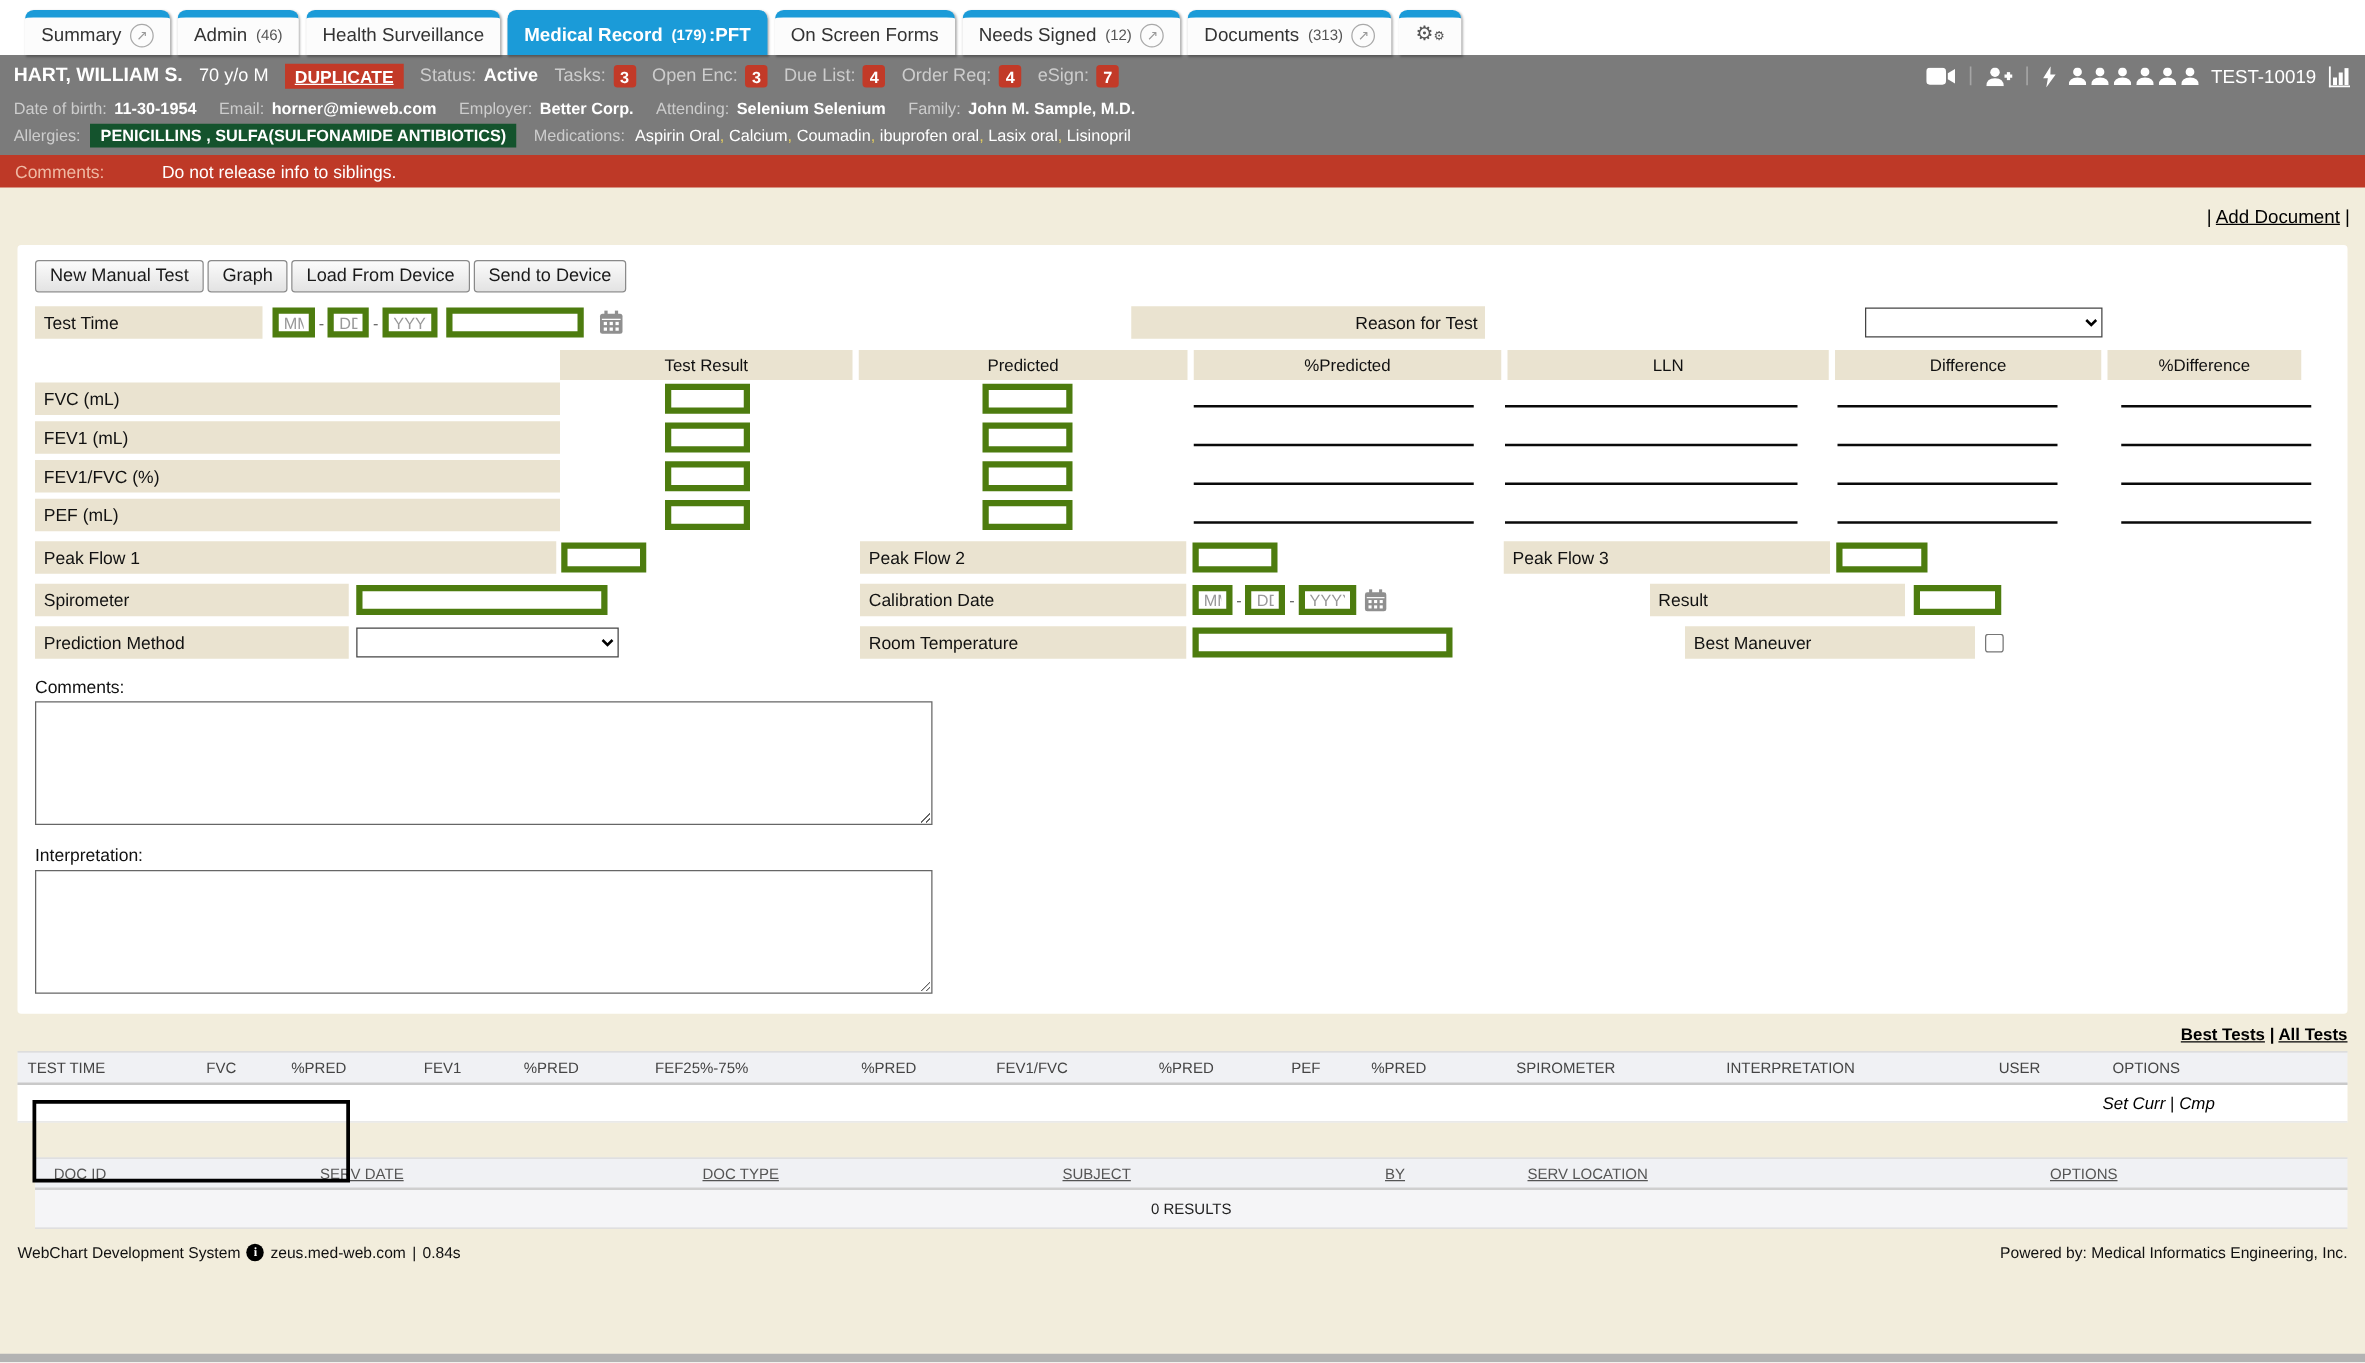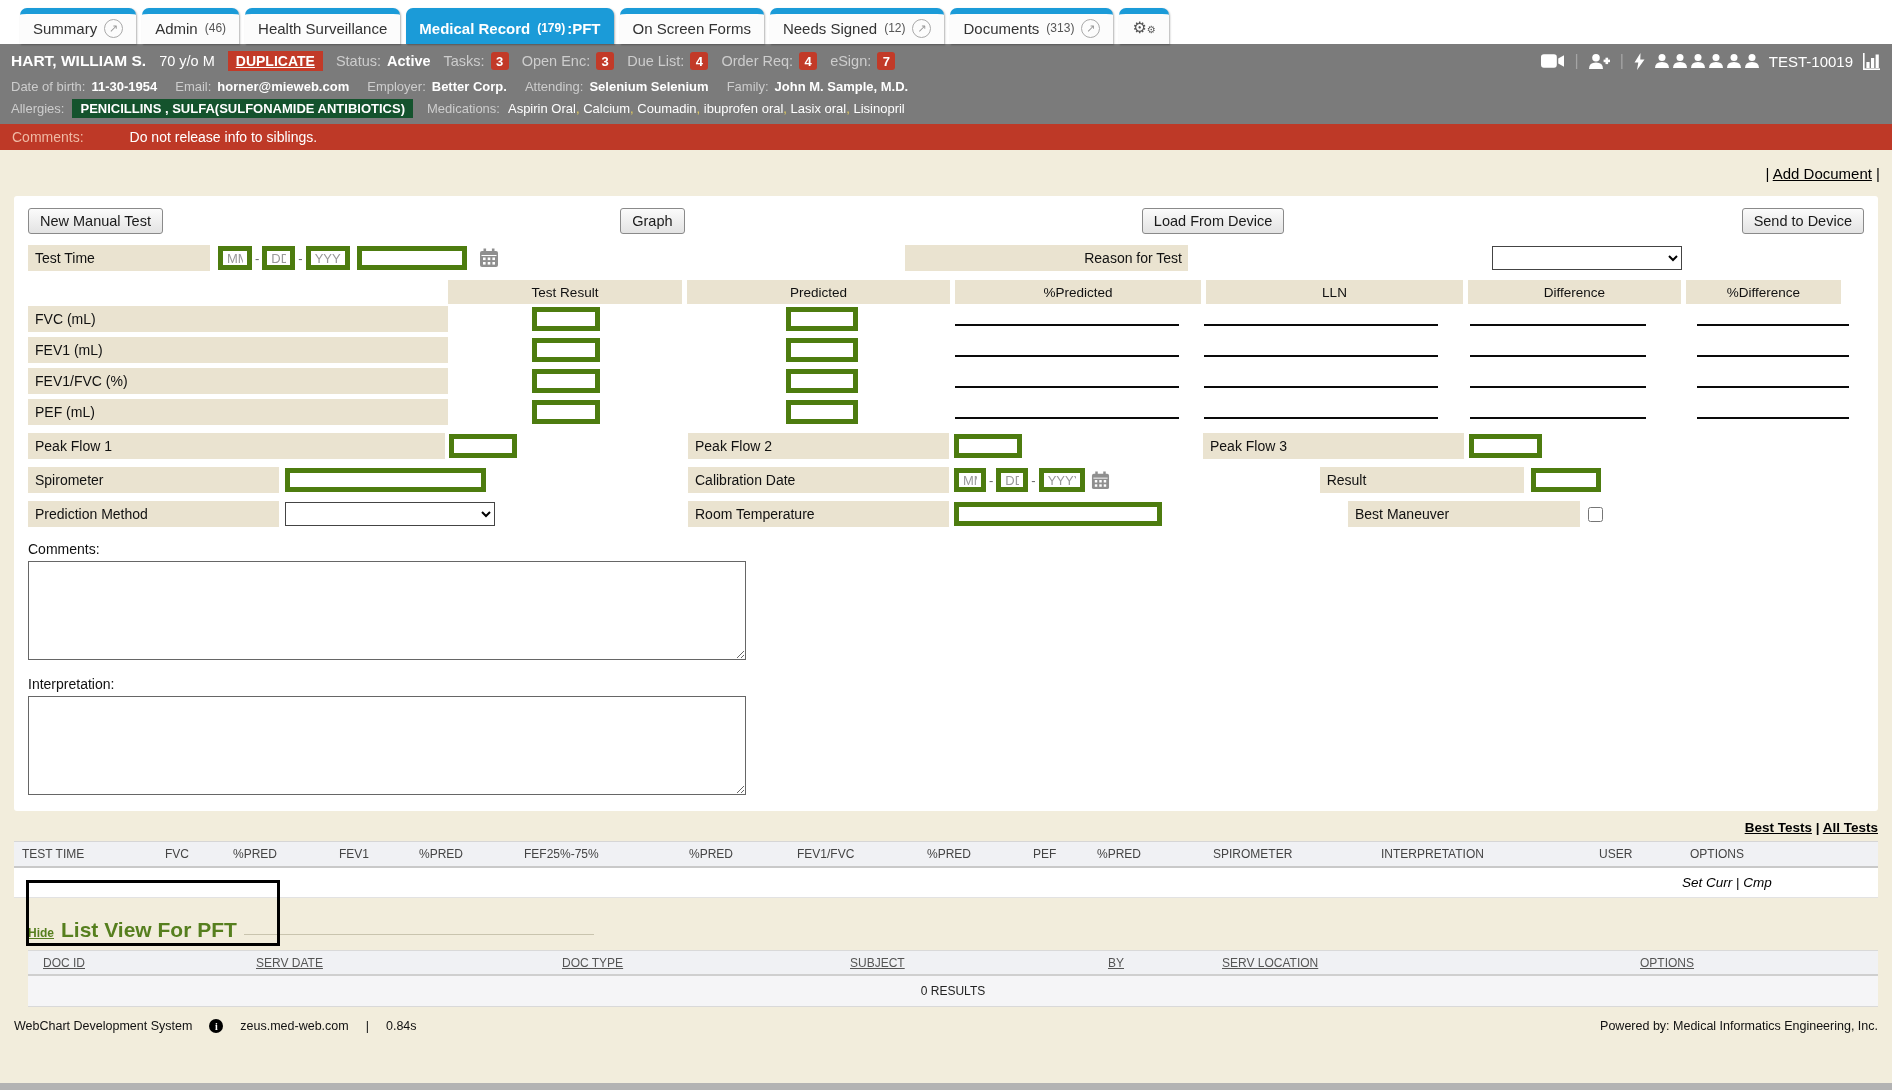--- a/index.html
+++ b/index.html
@@ -46,21 +46,21 @@
   
   .redbar { background:#BE3927; color:#fff; height:26px; display:flex; align-items:center;
             padding:0 12px; font-size:14px; }
   .redbar .clbl { color:#EFB9A4; margin-right:46px; }
 
   
   .adddoc { text-align:right; padding:15px 12px 8px 0; font-size:15px; color:#000; }
   .adddoc a { color:#000; text-decoration:underline; cursor:pointer; }
 
   .panel { background:#fff; margin:6px 14px 0; border-radius:3px; padding:12px 14px 16px; }
-  .btnrow { display:flex; justify-content:space-between; gap:18px; }
+  .btnrow { display:flex; justify-content:flex-start; gap:3px; }
   .btn { background:linear-gradient(#fbfbfb,#e3e3e3); border:1px solid #8a8a8a; border-radius:3px;
          padding:4px 11px; font-size:14.5px; color:#1a1a1a; cursor:pointer; font-family:"Liberation Sans",sans-serif; }
 
   .bcell { background:#EAE3D0; font-size:14px; color:#111; display:flex; align-items:center;
            padding-left:7px; height:26px; }
   input[type=text] { border:5px solid #4d7c0f; background:#fff; font-size:13px; color:#444;
                      padding:2px 4px; height:24px; font-family:"Liberation Sans",sans-serif; }
   input::placeholder { color:#999; }
   select { border:1px solid #444; background:#fff; height:24px; font-size:13px; }
 
@@ -139,21 +139,21 @@
              height:26px; align-items:center; font-size:12px; color:#555; padding-left:15px; margin-top:8px; }
   .dheader span { text-decoration:underline; cursor:pointer; }
   .dc0{width:213px}.dc1{width:306px}.dc2{width:288px}.dc3{width:258px}.dc4{width:114px}.dc5{width:418px}.dc6{flex:1}
 
   .results-row { background:#F5F5F7; height:31px; display:flex; align-items:center; justify-content:center;
                  font-size:12px; color:#222; border-bottom:1px solid #d9d9d9; }
 
   
   .footer { display:flex; justify-content:space-between; align-items:center; padding:12px 14px 8px;
             font-size:12.5px; color:#111; }
-  .footer .left { display:flex; align-items:center; gap:17px; }
+  .footer .left { display:flex; align-items:center; gap:5px; }
   .info-ic { width:14px; height:14px; border-radius:50%; background:#000; color:#fff; font-size:10px;
              display:inline-flex; align-items:center; justify-content:center; font-weight:bold;
              font-family:"Liberation Serif", serif; }
   .bottomstrip { position:absolute; bottom:0; left:0; right:0; height:7px; background:#B3B3B3; }
 </style>
 </head>
 <body>
 
 <div class="page">
 
@@ -484,25 +484,20 @@
     <div class="setcurr-row">
       <span class="opts">
         <a>Set Curr</a>
         <span>|</span>
         <a>Cmp</a>
       </span>
     </div>
 
     <div class="lv">
       <div class="lv-box"></div>
-      <div class="lv-titlerow">
-        <a class="hide-link">Hide</a>
-        <span class="lv-title">List View For PFT</span>
-        <span class="lv-line"></span>
-      </div>
       <div class="dheader">
         <div class="dc0"><span>DOC ID</span></div>
         <div class="dc1"><span>SERV DATE</span></div>
         <div class="dc2"><span>DOC TYPE</span></div>
         <div class="dc3"><span>SUBJECT</span></div>
         <div class="dc4"><span>BY</span></div>
         <div class="dc5"><span>SERV LOCATION</span></div>
         <div class="dc6"><span>OPTIONS</span></div>
       </div>
       <div class="results-row">

